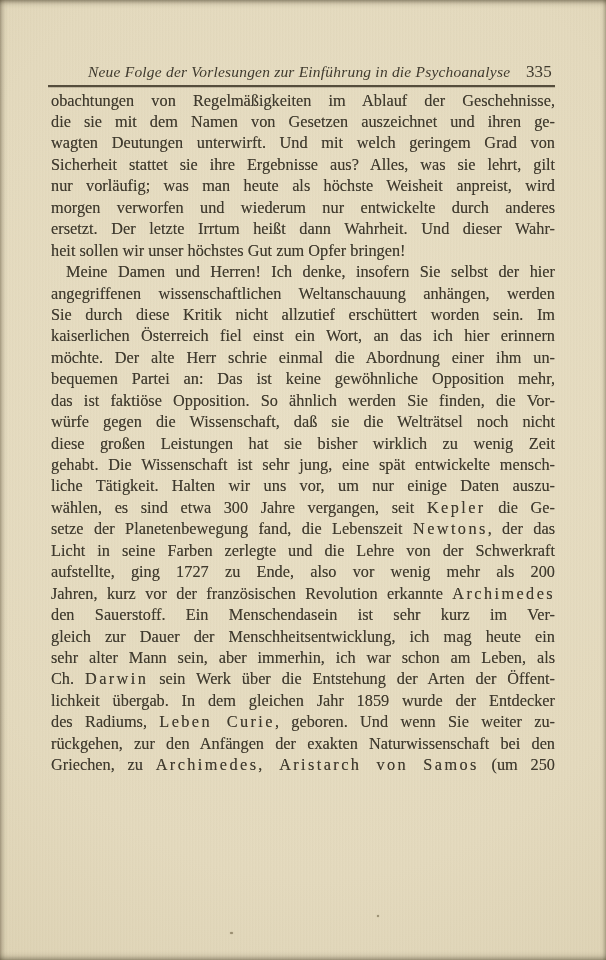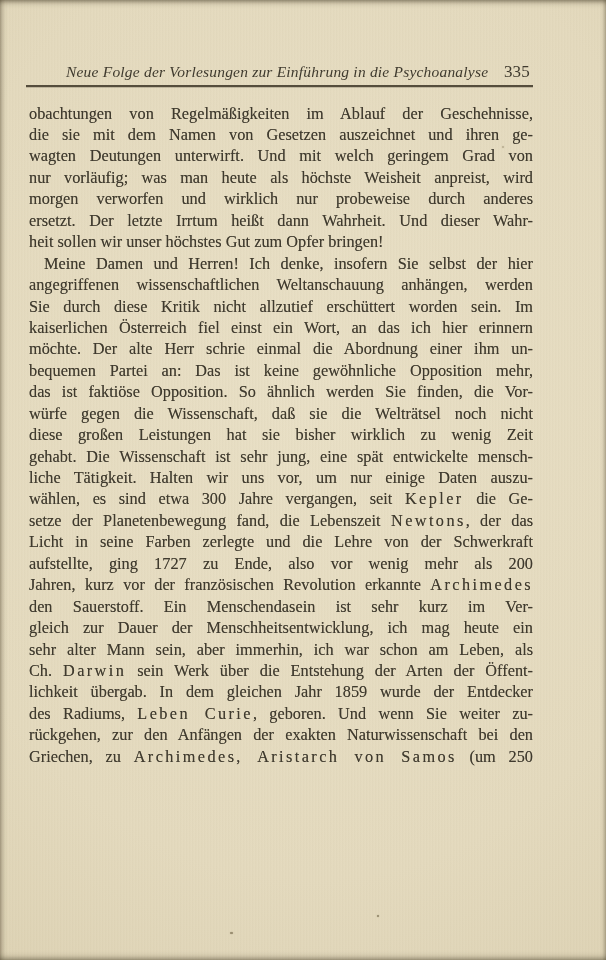--- a/index.html
+++ b/index.html
@@ -18,21 +18,21 @@
       repeating-linear-gradient(90deg, rgba(90,75,45,0.025) 0px, rgba(90,75,45,0.025) 1px, rgba(255,250,230,0.02) 2px, rgba(0,0,0,0) 3px),
       radial-gradient(ellipse 120% 90% at 52% 42%, #e9e0c6 0%, #e4dabe 55%, #dcd1b2 85%, #d3c7a5 100%);
     box-shadow:
       inset 0 4px 6px -3px rgba(55,45,25,0.65),
       inset 4px 0 7px -4px rgba(55,45,25,0.45),
       inset -3px 0 5px -3px rgba(55,45,25,0.40),
       inset 0 -5px 7px -4px rgba(55,45,25,0.55);
   }
   .content {
     position: absolute;
-    left: 26px;
+    left: 48px;
     top: 63px;
     width: 507px;
   }
   .header-row {
     display: flex;
     align-items: baseline;
     justify-content: space-between;
     padding-left: 40px;
     padding-right: 3px;
     font-size: 15.5px;
@@ -46,21 +46,21 @@
     font-style: normal;
     font-size: 17px;
   }
   .header-rule {
     margin-top: 4px;
     height: 1.6px;
     background: #554d3c;
     box-shadow: 0 0.5px 0.5px rgba(85,77,60,0.5);
   }
   .page-body {
-    margin-top: 16px;
+    margin-top: 3px;
     margin-left: 3px;
     width: 504px;
     font-size: 16.3px;
     line-height: 21.45px;
     text-shadow: 0 0 0.6px rgba(63,58,46,0.55);
   }
   .line {
     text-align: justify;
     text-align-last: justify;
     height: 21.45px;
@@ -94,22 +94,23 @@
   <div class="content">
     <div class="header-row">
       <span class="header-title">Neue Folge der Vorlesungen zur Einführung in die Psychoanalyse</span>
       <span class="header-pagenum">335</span>
     </div>
     <div class="header-rule"></div>
     <div class="page-body" id="page-body">
         <div class="line">obachtungen von Regelmäßigkeiten im Ablauf der Geschehnisse,</div>
         <div class="line">die sie mit dem Namen von Gesetzen auszeichnet und ihren ge-</div>
         <div class="line">wagten Deutungen unterwirft. Und mit welch geringem Grad von</div>
+        <div class="line">Sicherheit stattet sie ihre Ergebnisse aus? Alles, was sie lehrt, gilt</div>
         <div class="line">nur vorläufig; was man heute als höchste Weisheit anpreist, wird</div>
-        <div class="line">morgen verworfen und wirklich nur probeweise durch anderes</div>
+        <div class="line">morgen verworfen und wiederum nur entwickelte durch anderes</div>
         <div class="line">ersetzt. Der letzte Irrtum heißt dann Wahrheit. Und dieser Wahr-</div>
         <div class="line no-just">heit sollen wir unser höchstes Gut zum Opfer bringen!</div>
         <div class="line indent">Meine Damen und Herren! Ich denke, insofern Sie selbst der hier</div>
         <div class="line">angegriffenen wissenschaftlichen Weltanschauung anhängen, werden</div>
         <div class="line">Sie durch diese Kritik nicht allzutief erschüttert worden sein. Im</div>
         <div class="line">kaiserlichen Österreich fiel einst ein Wort, an das ich hier erinnern</div>
         <div class="line">möchte. Der alte Herr schrie einmal die Abordnung einer ihm un-</div>
         <div class="line">bequemen Partei an: Das ist keine gewöhnliche Opposition mehr,</div>
         <div class="line">das ist faktiöse Opposition. So ähnlich werden Sie finden, die Vor-</div>
         <div class="line">würfe gegen die Wissenschaft, daß sie die Welträtsel noch nicht</div>

